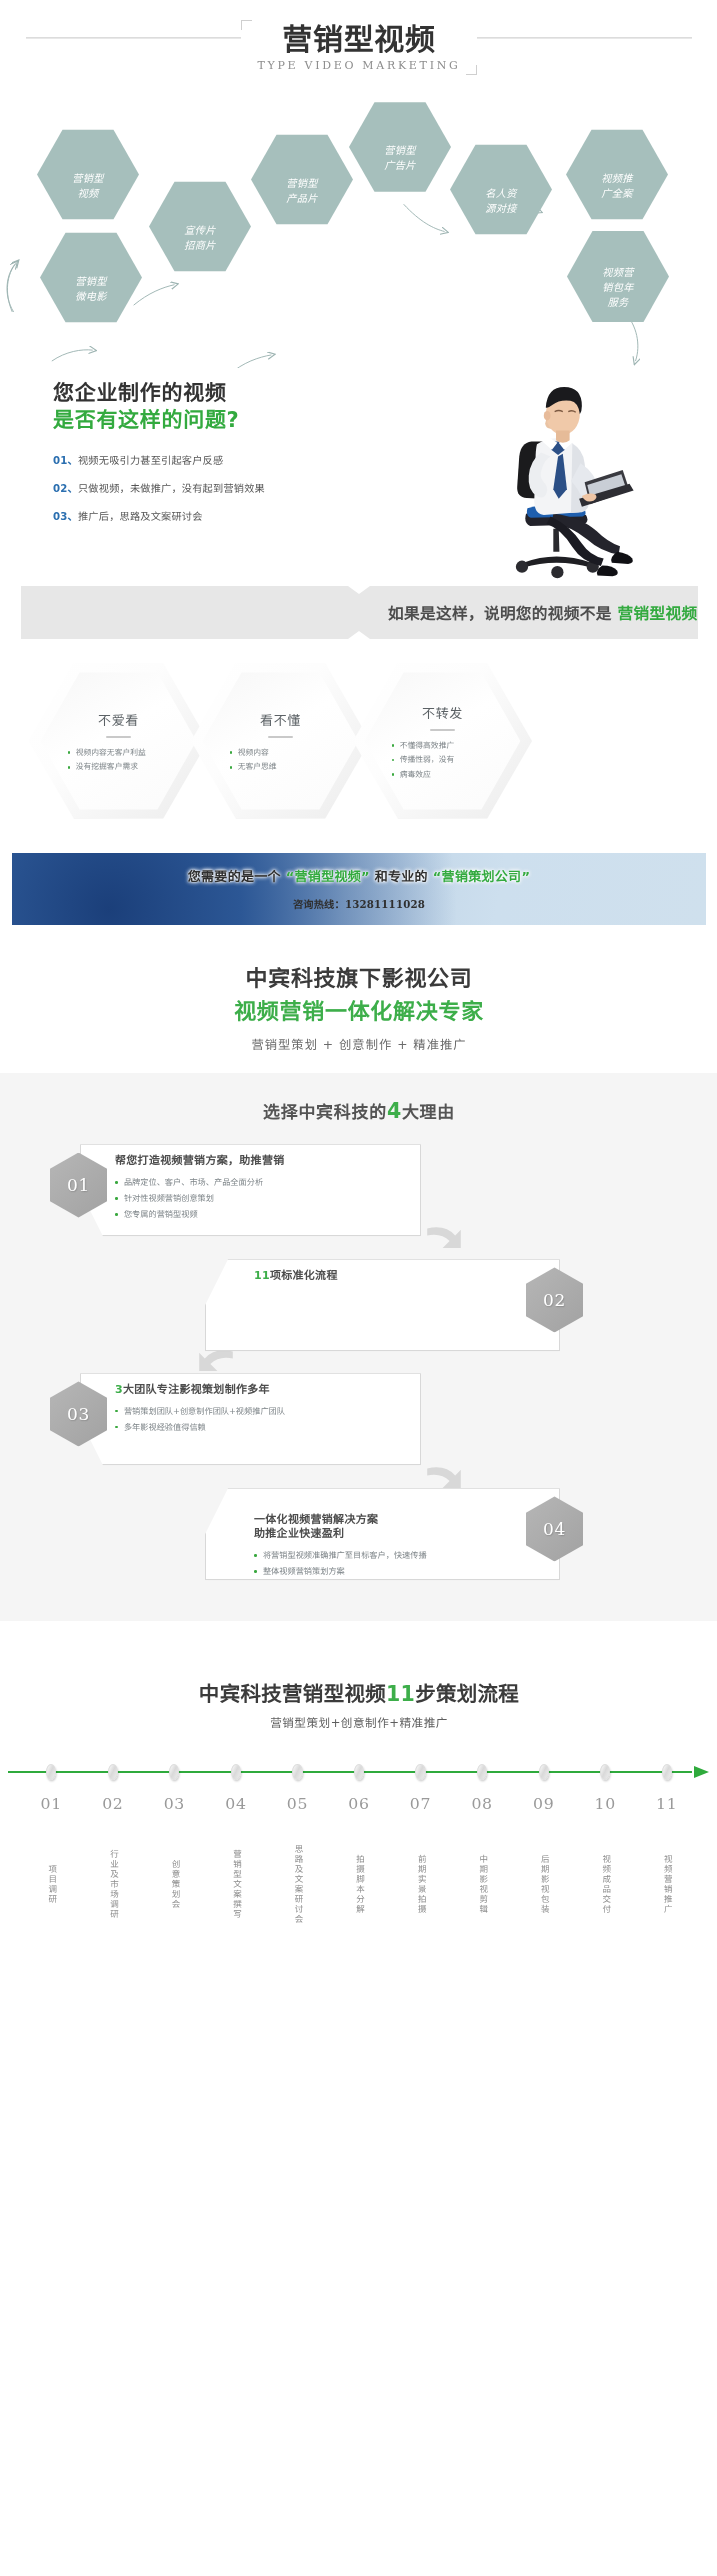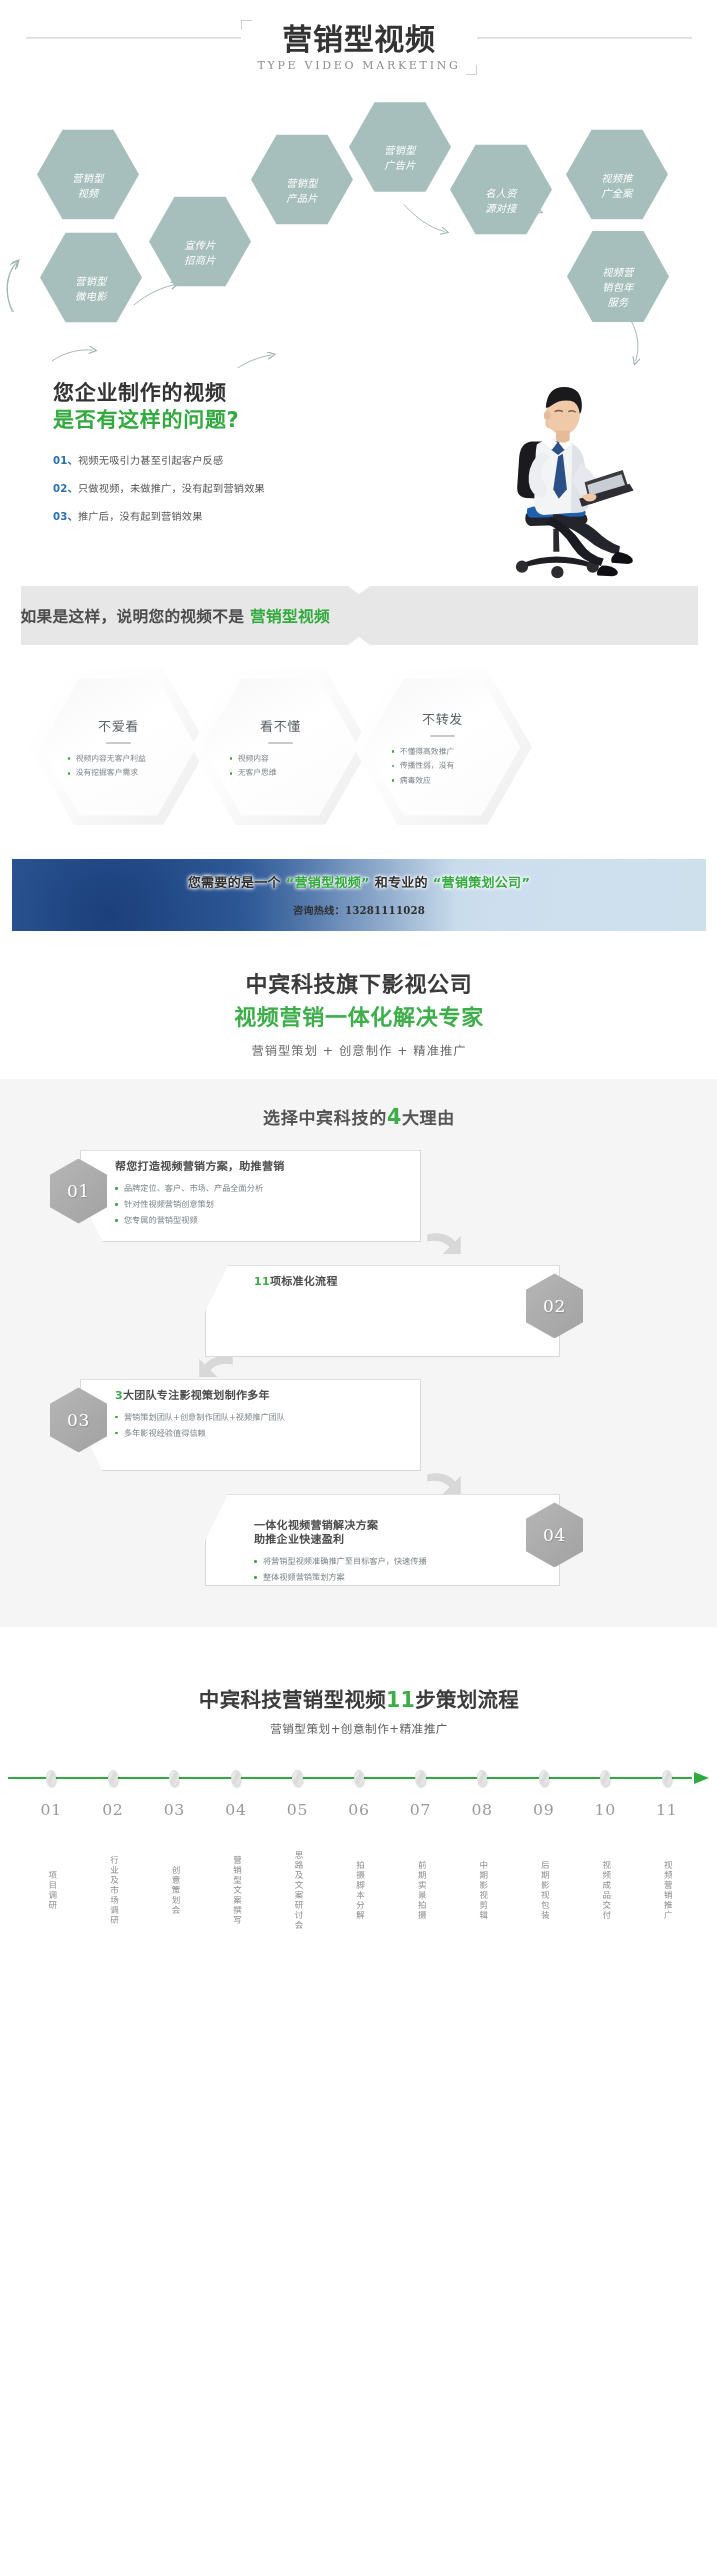--- a/index.html
+++ b/index.html
@@ -61,22 +61,22 @@
   .pb-list { margin-top: 19px; }
   .pb-item { font-size: 10.2px; color: #555; margin-bottom: 13px; letter-spacing: 0.2px; }
   .pb-num { color: #2b6fb0; font-weight: 700; }
 
   
   .man-wrap { position: absolute; right: 42px; top: 0px; width: 225px; height: 211px; }
 
   
   .s-greyband { padding: 0 20.5px; }
   .greyband {
-    position: relative; height: 59px; background: #e7e7e7;
-    display: flex; align-items: center; justify-content: flex-start;
+    position: relative; height: 53px; background: #e7e7e7;
+    display: flex; align-items: center; justify-content: flex-end;
   }
   .greyband::before {
     content: ""; position: absolute; top: 0; left: 50%; transform: translateX(-50%);
     width: 0; height: 0; border-left: 11.6px solid transparent;
     border-right: 11.6px solid transparent; border-top: 8.9px solid #ffffff;
   }
   .greyband::after {
     content: ""; position: absolute; bottom: 0; left: 50%; transform: translateX(-50%);
     width: 0; height: 0; border-left: 11.6px solid transparent;
     border-right: 11.6px solid transparent; border-bottom: 8.9px solid #ffffff;
@@ -247,21 +247,21 @@
         <path d="M496,330 C516,316 540,312 556,314" transform="translate(-420,60)"></path>
         <path d="M592,160 C616,186 636,196 652,200"></path>
         <path d="M724,188 C744,168 770,162 790,170"></path>
         <path d="M916,318 C934,338 940,366 932,390"></path>
       </g>
     </svg>
     <div class="hex" id="hx0" style="left:37px; top:33px; width:102px; height:93px;">
       <span><i>营销型</i><br>
             <i>视频</i></span>
     </div>
-    <div class="hex" id="hx1" style="left:149px; top:100px; width:102px; height:93px;">
+    <div class="hex" id="hx1" style="left:149px; top:85px; width:102px; height:93px;">
       <span><i>宣传片</i><br>
             <i>招商片</i></span>
     </div>
     <div class="hex" id="hx2" style="left:40px; top:136px; width:102px; height:93px;">
       <span><i>营销型</i><br>
             <i>微电影</i></span>
     </div>
     <div class="hex" id="hx3" style="left:251px; top:38px; width:102px; height:93px;">
       <span><i>营销型</i><br>
             <i>产品片</i></span>
@@ -289,21 +289,21 @@
     <div class="pb-h1">您企业制作的视频</div>
     <div class="pb-h2">是否有这样的问题?</div>
     <div class="pb-list">
       <div class="pb-item">
         <span class="pb-num">01、</span><span>视频无吸引力甚至引起客户反感</span>
       </div>
       <div class="pb-item">
         <span class="pb-num">02、</span><span>只做视频，未做推广，没有起到营销效果</span>
       </div>
       <div class="pb-item">
-        <span class="pb-num">03、</span><span>推广后，没有起到营销效果</span>
+        <span class="pb-num">03、</span><span>推广后，思路及文案研讨会</span>
       </div>
     </div>
 
     <div class="man-wrap">
       <svg width="225" height="211" viewBox="0 0 330 310">
 
         <path d="M118,108 q-16,2 -18,22 l-3,44 q-1,16 14,17 l22,1 l2,-84 z" fill="#1b1b1d"></path>
 
         <path d="M150,236 l8,0 l1,34 l-9,0 z" fill="#2a2a2e"></path>
         <path d="M106,286 q48,-18 100,0 l0,7 q-52,-14 -100,0 z" fill="#1f1f23"></path>

